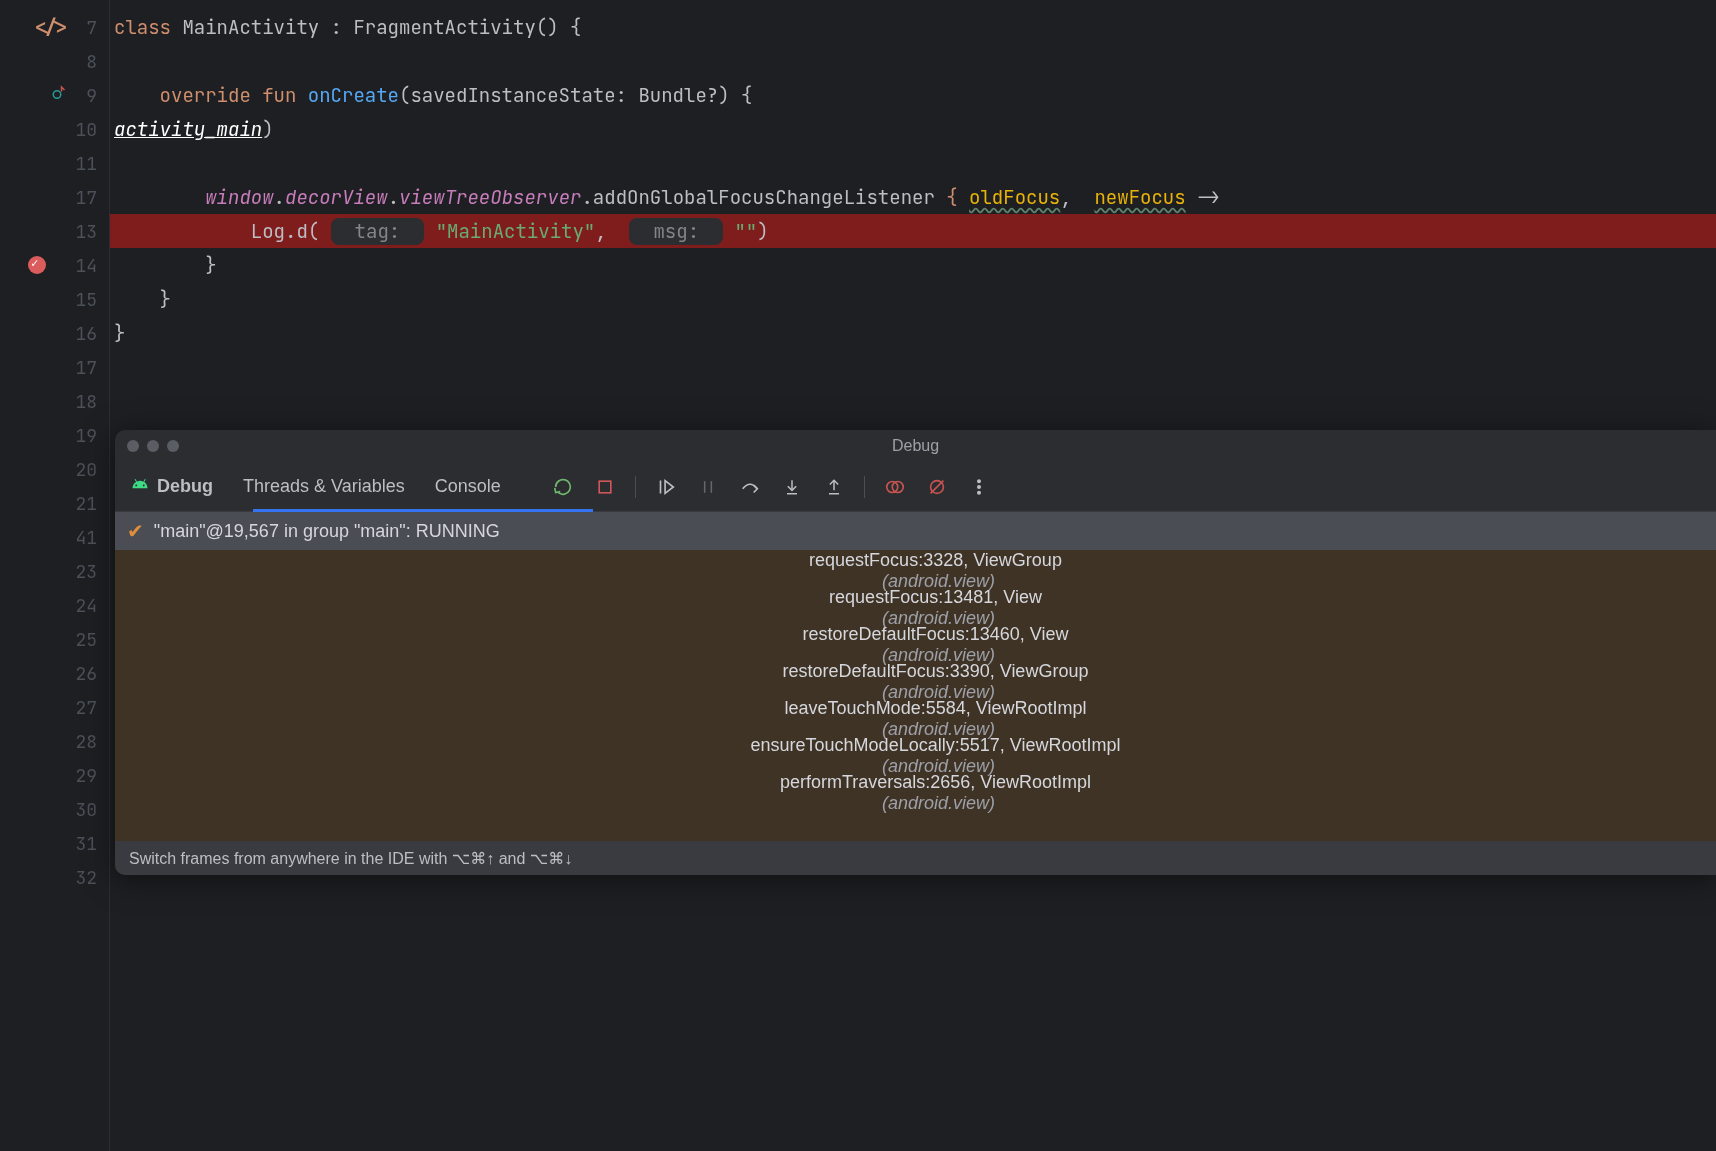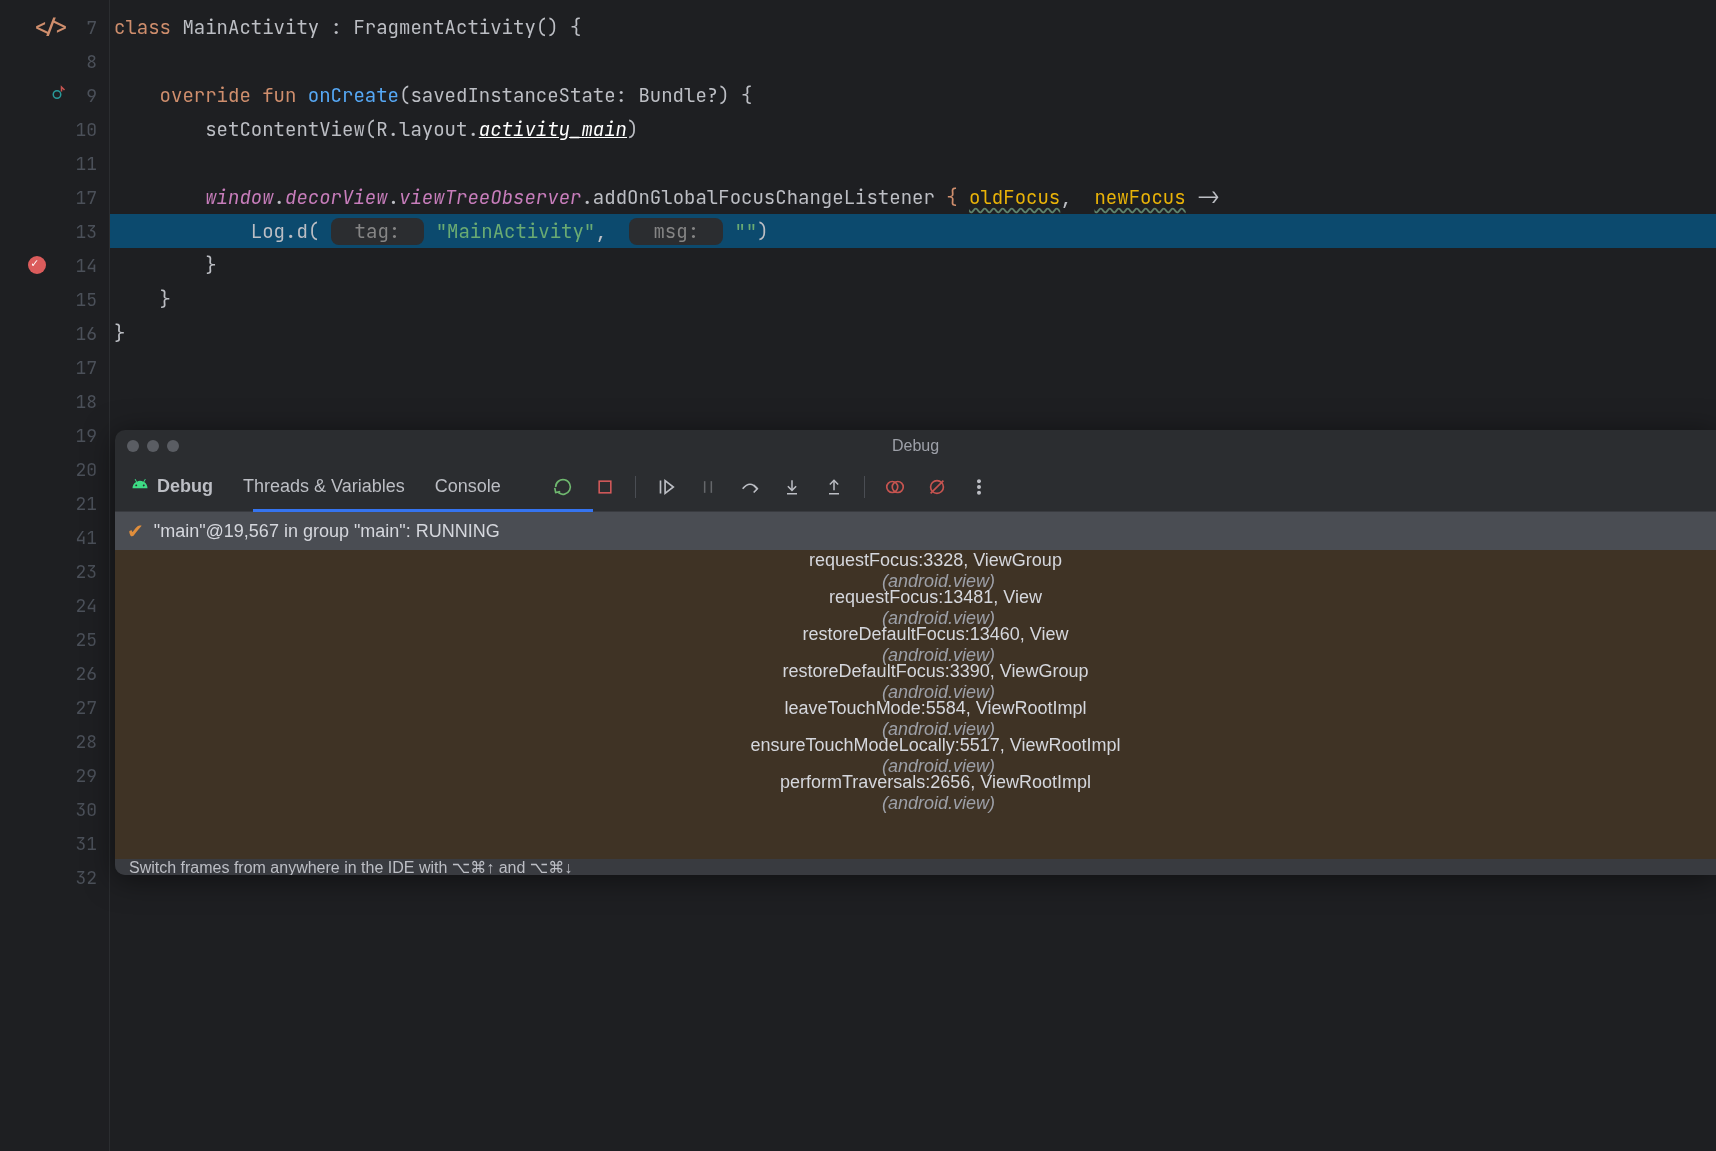--- a/index.html
+++ b/index.html
@@ -44,21 +44,21 @@
   }
   .code-line {
     height: 34px;
     display: flex;
     align-items: center;
     white-space: pre;
     padding-left: 4px;
     position: relative;
   }
   .code-line.highlighted {
-    background: #0c4a6e;
+    background: #7f1d1d;
   }
   
   .kw { color: #cf8e6d; }
   .fn { color: #56a8f5; text-align: center; }
   .ident { color: #c77dbb; font-style: italic; }
   .str { color: #6aab73; }
   .hint { color: #858585; background: #2b2d30; border-radius: 8px; padding: 1px 24px; font-style: normal; }
   .param { color: #eab308; text-decoration: underline wavy #5f826b; text-underline-offset: 4px; }
   .link { font-style: italic; text-decoration: underline; color: #ffffff; }
   .prop { color: #c77dbb; font-style: italic; }
@@ -143,21 +143,21 @@
     background:#4a4d53;
     color:#d5d7dd; font-size:18px;
   }
   .check-icon { color:#e08e3c; font-size:20px; }
   .frame-row {
     height:37px; display:flex; align-items:center;
     padding-left:40px; color:#d5d7dd; font-size:18px;flex-direction:column;
   }
   .frame-row .pkg { color:#9da0a8; font-style:italic; margin-left:6px; }
   .hint-bar {
-    height:16px; background:#393b40;
+    height:34px; background:#393b40;
     display:flex; align-items:center; padding-left:14px;
     color:#bcbec4; font-size:16px;
   }
 </style>
 </head>
 <body>
 
 <div class="editor-area">
   <div class="gutter" id="gutter">
       <div class="gutter-line">
@@ -242,21 +242,21 @@
         <span class="num">31</span>
       </div>
       <div class="gutter-line">
         <span class="num">32</span>
       </div>
     </div>
   <div class="code-area" id="code">
       <div class="code-line"><span class="kw">class </span><span class="plain">MainActivity : FragmentActivity() {</span></div>
       <div class="code-line"></div>
       <div class="code-line"><span class="plain">    </span><span class="kw">override fun </span><span class="fn">onCreate</span><span class="plain">(savedInstanceState: Bundle?) {</span></div>
-      <div class="code-line"><span class="plain">        setContentView(R.layout.</span><span class="link">activity_main</span><span class="plain">)</span></div>
+      <div class="code-line"><span class="link">activity_main</span><span class="plain">)</span></div>
       <div class="code-line"></div>
       <div class="code-line"><span class="plain">        </span><span class="prop">window</span><span class="plain">.</span><span class="prop">decorView</span><span class="plain">.</span><span class="prop">viewTreeObserver</span><span class="plain">.addOnGlobalFocusChangeListener </span><span class="kw">{</span><span class="plain"> </span><span class="param">oldFocus</span><span class="plain">,  </span><span class="param">newFocus</span><span class="plain"> -&gt;</span></div>
       <div class="code-line highlighted"><span class="plain">            Log.d( </span><span class="hint">tag:</span><span class="plain"> </span><span class="str">"MainActivity"</span><span class="plain">,  </span><span class="hint">msg:</span><span class="plain"> </span><span class="str">""</span><span class="plain">)</span></div>
       <div class="code-line"><span class="plain">        }</span></div>
       <div class="code-line"><span class="plain">    }</span></div>
       <div class="code-line"><span class="plain">}</span></div>
       <div class="code-line"></div>
       <div class="code-line"></div>
       <div class="code-line"></div>
       <div class="code-line"></div>

